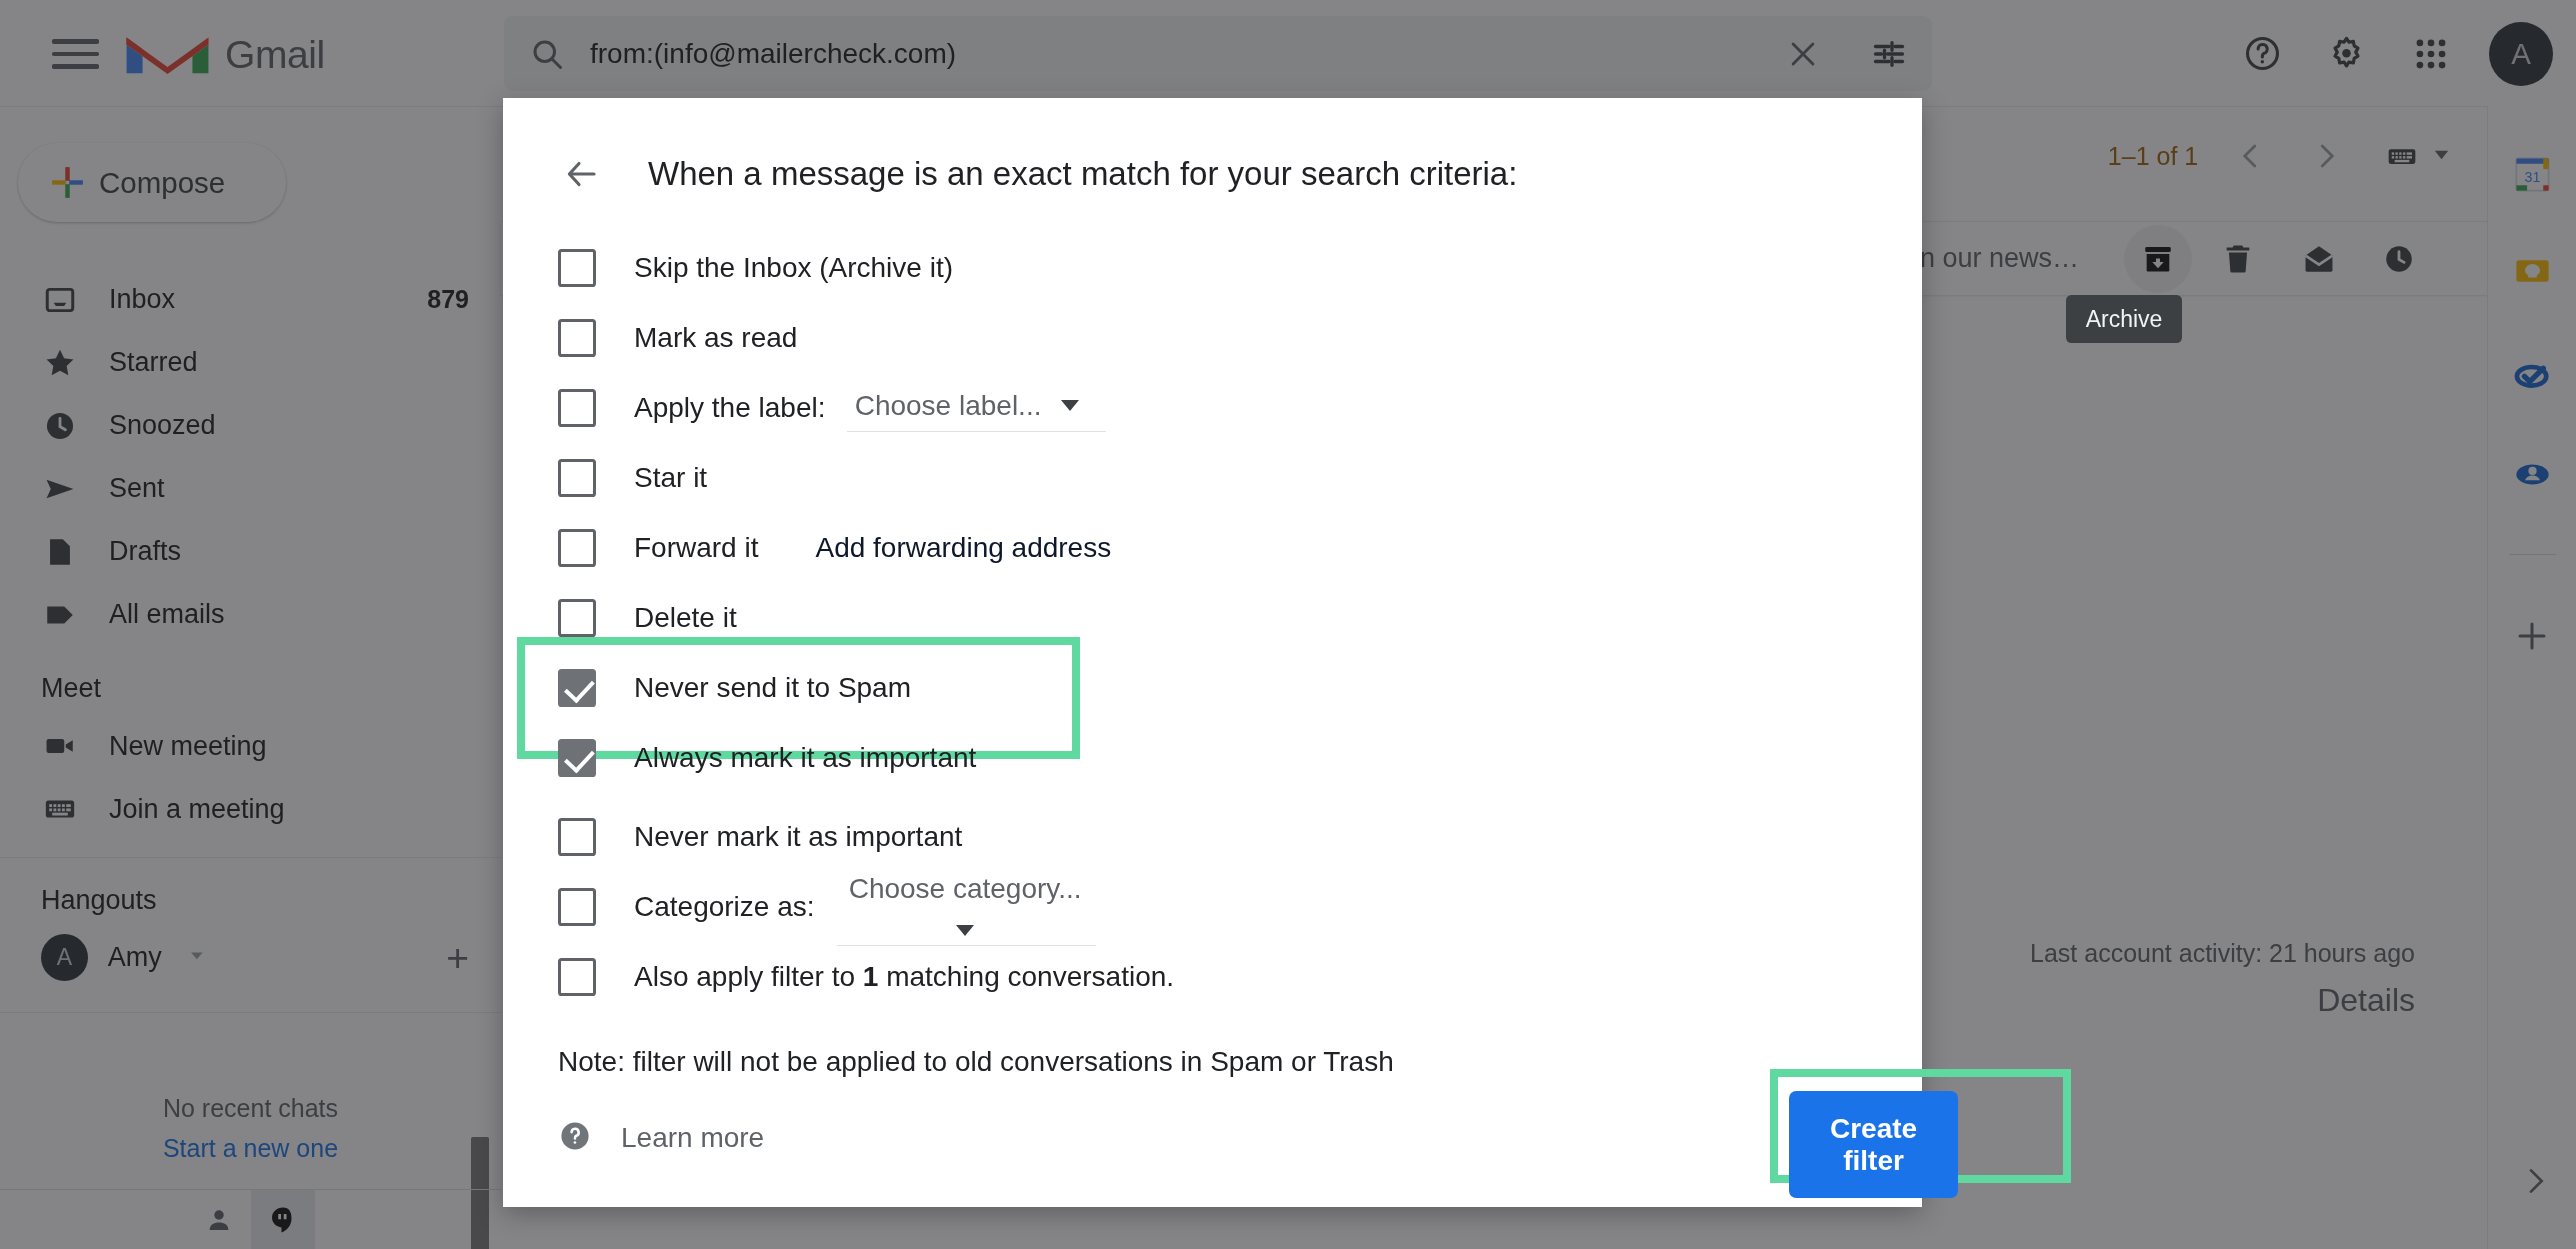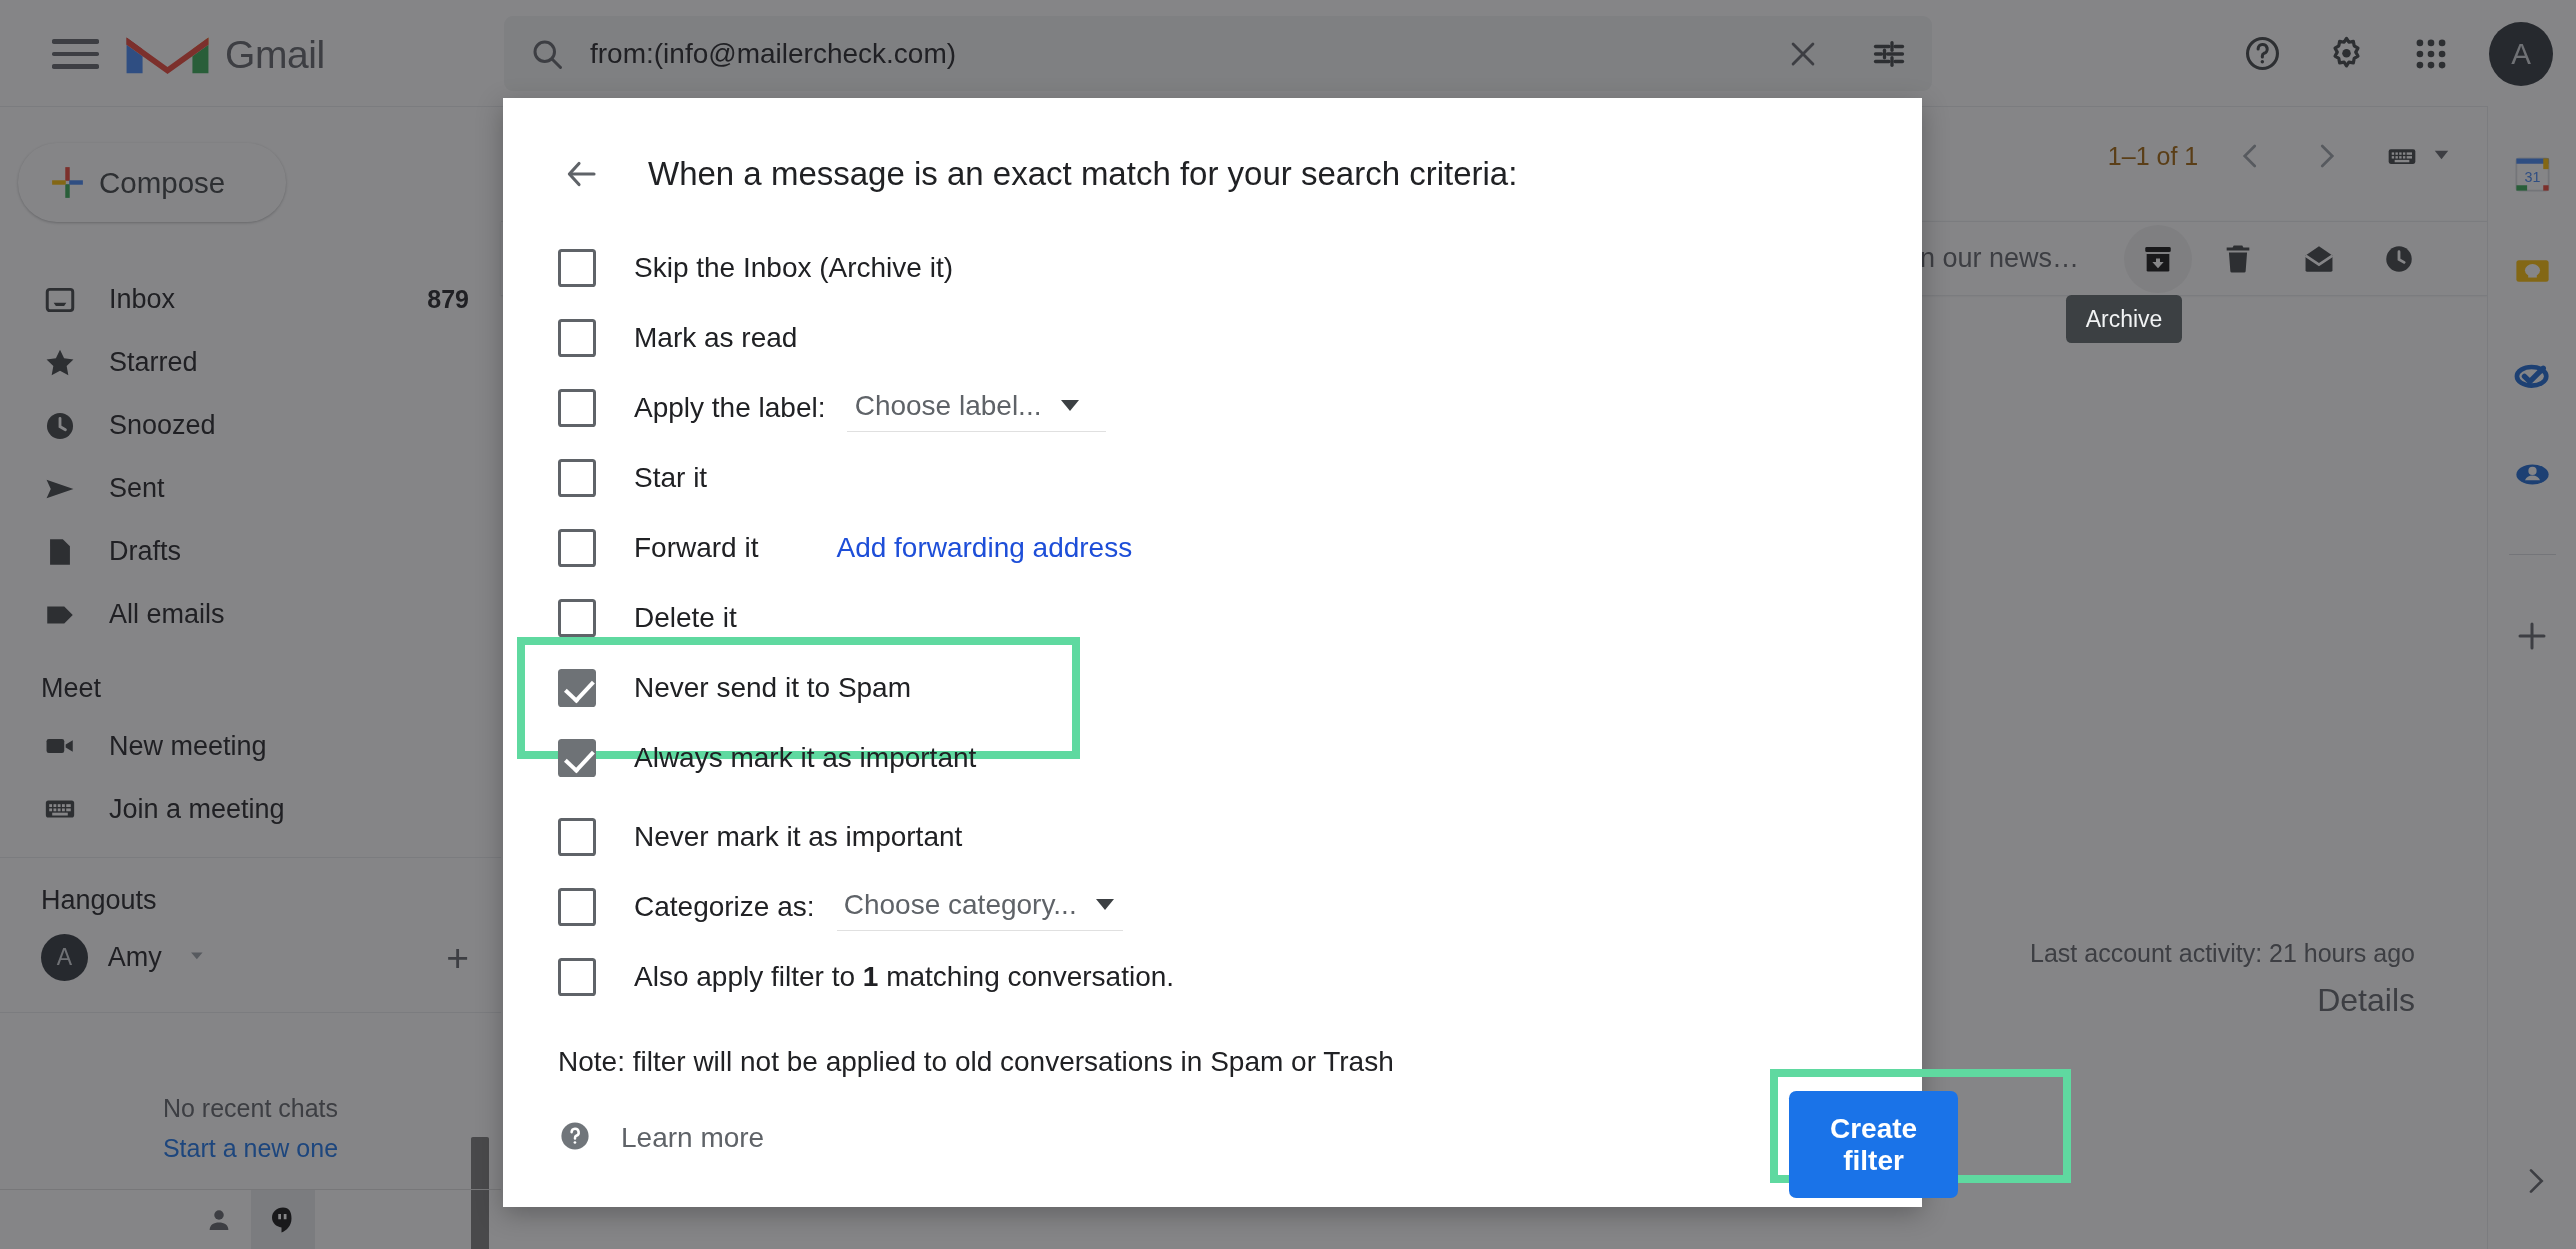--- a/index.html
+++ b/index.html
@@ -141,21 +141,21 @@
   .ctext { font-size:28px; color:#202124; }
   .clabel-inline { font-size:28px; color:#202124; }
 
   .select {
     display:flex; align-items:center; gap:19.7px; border-bottom:1.8px solid #e0e0e0;
     padding:5.4px 9px 9px 7.2px; cursor:pointer; min-width:259px;
   }
   .select .sel-val { font-size:28px; color:#5f6368; }
   .caret { width:0; height:0; border-left:9.8px solid transparent; border-right:9.8px solid transparent; border-top:11.6px solid #3c4043; }
 
-  .bluelink { font-size:28px; color:#1d4ed8; cursor:pointer; margin-left:40px; }
+  .bluelink { font-size:28px; color:#0f172a; cursor:pointer; margin-left:19px; }
 
   
   .hl-checks {
     position:absolute; left:-41px; top:-16px; width:547px; height:106px;
     border:8px solid #5fd9a0; pointer-events:none; box-sizing:content-box;
   }
   .hl-button {
     position:absolute; left:1267px; top:971px; width:301px; height:114px;
     border:8px solid #5fd9a0; pointer-events:none;
   }
@@ -573,21 +573,21 @@
       </div>
 
       <div class="crow" style="margin-top:9px;">
         <span class="cbox"></span>
         <span class="ctext">Never mark it as important</span>
       </div>
 
       <div class="crow">
         <span class="cbox"></span>
         <span class="clabel-inline">Categorize as:</span>
-        <span class="select" style="margin-left:-16px;">
+        <span class="select" style="margin-left:-16px;flex-direction:column;">
           <span class="sel-val">Choose category...</span>
           <span class="caret"></span>
         </span>
       </div>
 
       <div class="crow">
         <span class="cbox"></span>
         <span class="ctext">
           <span>Also apply filter to</span>
           <b>1</b>

